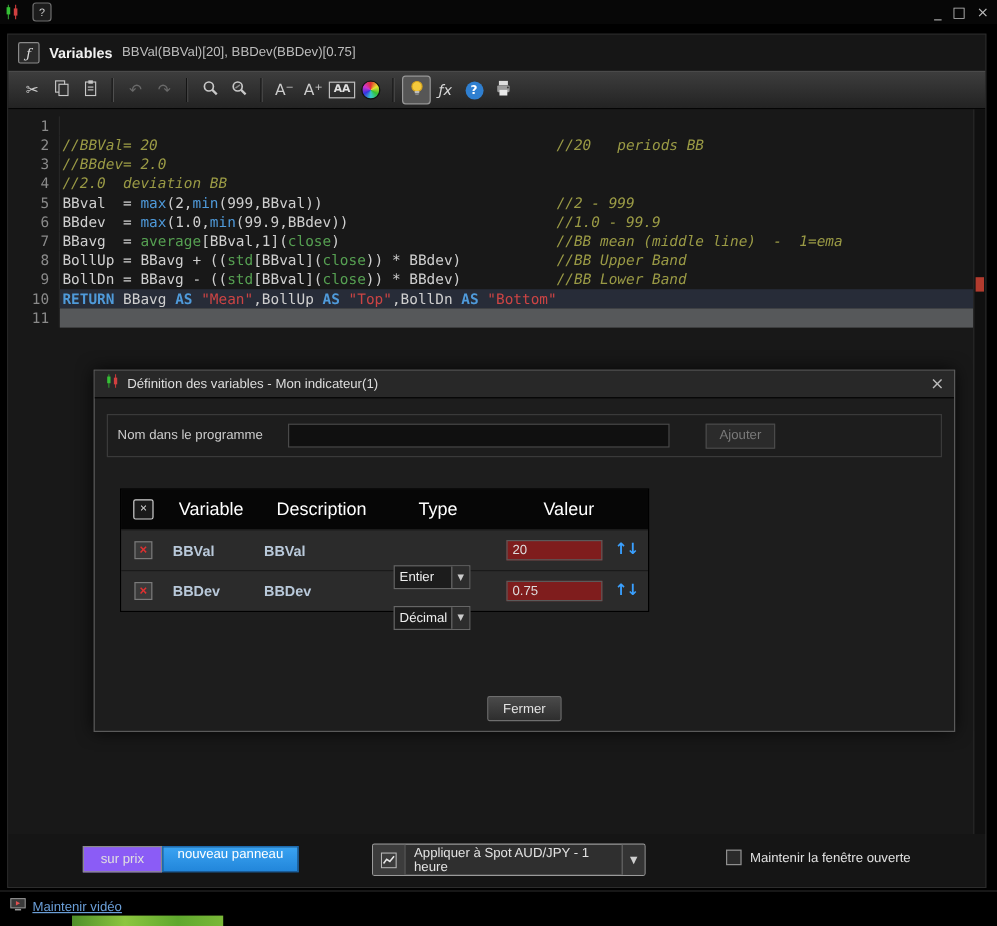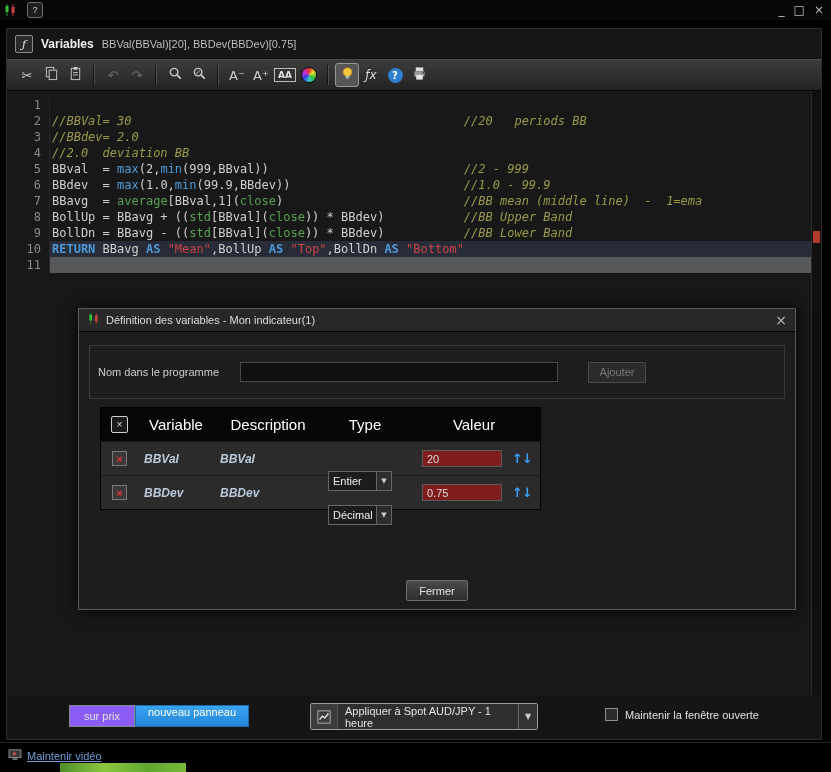--- a/index.html
+++ b/index.html
@@ -72,40 +72,40 @@
   .keep-open{position:absolute;left:598px;top:13px;display:flex;align-items:center;gap:7px;}
   .checkbox{width:13px;height:13px;background:#2b2b2b;border:1px solid #8f8f8f;box-sizing:border-box;}
   .keep-label{color:#e0e0e0;font-size:11px;}
   
   .dialog{position:absolute;left:78px;top:308px;width:718px;height:302px;background:#1d1d1d;
        border:1px solid #5a5a5a;box-shadow:0 0 14px rgba(0,0,0,.85);z-index:10;box-sizing:border-box;}
   .dlg-titlebar{height:22px;background:#282828;border-bottom:1px solid #000;display:flex;align-items:center;
        padding:0 8px;gap:6px;}
   .dlg-title{font-size:11px;color:#dddddd;flex:1;}
   .dlg-close{color:#bbbbbb;font-size:14px;font-family:"DejaVu Sans",sans-serif;cursor:default;}
-  .name-panel{margin:13px 10px 0 10px;height:54px;border:1px solid #3a3a3a;display:flex;align-items:center;
+  .name-panel{margin:13px 10px 0 10px;height:36px;border:1px solid #3a3a3a;display:flex;align-items:center;
        padding:0 8px;gap:20px;box-sizing:border-box;}
   .name-label{font-size:11px;color:#cccccc;width:122px;flex:none;}
   .name-input{width:318px;height:20px;background:#101010;border:1px solid #4a4a4a;color:#ddd;
        font-size:11px;padding:0 4px;box-sizing:border-box;outline:none;}
   .btn-ajouter{margin-left:10px;width:58px;height:21px;background:#2b2b2b;border:1px solid #4a4a4a;
        color:#7a7a7a;font-size:11px;display:flex;align-items:center;justify-content:center;box-sizing:border-box;}
   .vtable{position:absolute;left:21px;top:98px;width:439px;border:1px solid #000;box-sizing:content-box;}
   .vhead{display:flex;height:33px;background:#060606;align-items:center;color:#ffffff;font-size:15px;}
   .vhead .hc{text-align:center;}
   .c0{width:37px;flex:none;display:flex;align-items:center;justify-content:center;box-sizing:border-box;}
   .c1{width:76px;flex:none;box-sizing:border-box;}
   .c2{width:108px;flex:none;box-sizing:border-box;}
   .c3{width:86px;flex:none;box-sizing:border-box;}
   .c4{width:132px;flex:none;box-sizing:border-box;}
   .delall{width:15px;height:15px;border:1px solid #cfcfcf;background:#1a1a1a;color:#dddddd;font-size:10px;
        display:flex;align-items:center;justify-content:center;border-radius:2px;}
   .vrow{display:flex;height:33px;background:#2b2b2b;border-top:1px solid #1a1a1a;align-items:center;
        font-size:12px;font-weight:bold;color:#b9c9da;}
-  .vrow .c1,.vrow .c2{padding-left:6px;font-style:italic;}
+  .vrow .c1,.vrow .c2{padding-left:6px;}
   .vrow .c3{display:flex;align-items:center;padding-left:6px;margin-top:44px;}
   .vrow .c4{display:flex;align-items:center;gap:10px;padding-left:14px;}
   .delbtn{width:15px;height:15px;background:#3a3a3a;border:1px solid #7a7a7a;color:#e03030;font-size:11px;
        font-weight:bold;display:flex;align-items:center;justify-content:center;box-sizing:border-box;}
   .vselect{width:64px;height:20px;background:#1c1c1c;border:1px solid #666;display:flex;align-items:stretch;box-sizing:border-box;}
   .vsel-text{flex:1;display:flex;align-items:center;padding-left:4px;font-size:11px;font-weight:normal;color:#eee;}
   .vsel-arrow{width:14px;flex:none;border-left:1px solid #666;background:#2d2d2d;display:flex;align-items:center;
        justify-content:center;font-size:7px;color:#ccc;font-family:"DejaVu Sans",sans-serif;}
   .vvalue{width:80px;height:17px;background:#7f1d1d;border:1px solid #5a5a5a;color:#dddddd;font-size:11px;
        padding:0 4px;box-sizing:border-box;outline:none;font-family:"Liberation Sans",sans-serif;}
@@ -227,21 +227,21 @@
   </div>
 
   <div class="editor">
     <div>
         <div class="cl">
           <span class="ln">1</span>
           <span class="lt"></span>
         </div>
         <div class="cl">
           <span class="ln">2</span>
-          <span class="lt"><span class="tk-c">//BBVal= 30</span><span class="tk-p">                                              </span><span class="tk-c">//20   periods BB</span></span>
+          <span class="lt"><span class="tk-c">//BBVal= 20</span><span class="tk-p">                                              </span><span class="tk-c">//20   periods BB</span></span>
         </div>
         <div class="cl">
           <span class="ln">3</span>
           <span class="lt"><span class="tk-c">//BBdev= 2.0</span></span>
         </div>
         <div class="cl">
           <span class="ln">4</span>
           <span class="lt"><span class="tk-c">//2.0  deviation BB</span></span>
         </div>
         <div class="cl">

